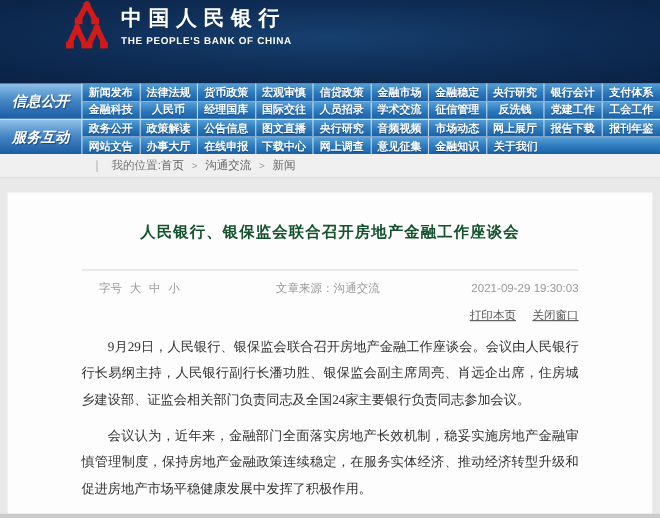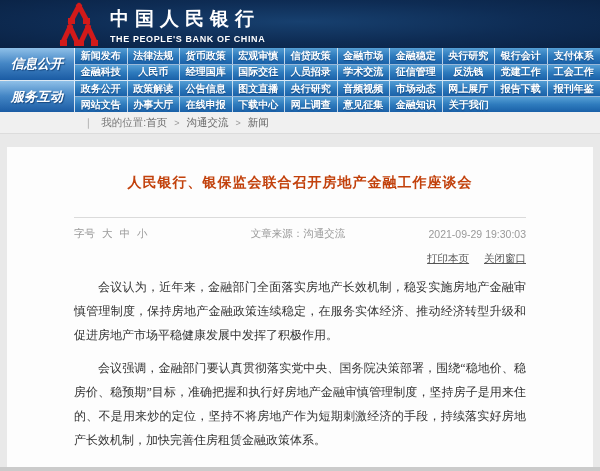--- a/index.html
+++ b/index.html
@@ -1,23 +1,23 @@
 <!DOCTYPE html>
 <html><head>
 <meta charset="utf-8">
 <style>
   * { margin:0; padding:0; box-sizing:border-box; }
   html,body { width:600px; height:471px; overflow:hidden; }
   body { font-family:"Liberation Sans", sans-serif; background:#e9e9e9; position:relative; }
 
   
   .site-header {
-    height:48px;
+    height:76px;
     background:radial-gradient(ellipse at 50% 45%, #17406f 0%, #0e2c54 55%, #0a2244 100%);
-    display:flex; align-items:flex-end; padding-left:58px;
+    display:flex; align-items:flex-start; padding-left:58px;
   }
   .logo-wrap { display:flex; align-items:center; gap:10px; cursor:pointer; }
   .logo-mark { width:42px; height:46px; flex:0 0 auto; }
   .bank-names { color:#fff; }
   .bank-cn { font-size:19px; font-weight:bold; letter-spacing:6px; font-family:"Liberation Serif", serif; }
   .bank-en { font-size:9px; font-weight:bold; letter-spacing:0.6px; margin-top:2px; }
 
   
   .main-nav { width:600px; }
   .nav-group { display:flex; height:32px; }
@@ -56,28 +56,28 @@
   .bc-label { color:#777; }
   .bc-item { color:#666; cursor:pointer; }
   .bc-arrow { margin:0 7px; color:#999; font-size:9px; }
 
   
   .content-outer { padding:13px 7px 0 7px; height:367px; }
   .content-panel { background:#fdfdfd; height:100%; padding:0 67px; }
   .article-title {
     padding-top:27px; text-align:center;
     font-family:"Liberation Serif", serif;
-    font-size:14px; font-weight:bold; color:#c2410c; letter-spacing:1px;
+    font-size:14px; font-weight:bold; color:#14532d; letter-spacing:1px;
   }
   .meta-row {
     margin-top:25px; border-top:1px solid #dbdbdb; padding-top:9px;
     display:flex; align-items:center; font-size:10.5px; color:#999;
     position:relative;
   }
-  .meta-left { display:flex; gap:7px; align-items:center; }
+  .meta-left { display:flex; gap:7px; align-items:center;margin-left:16px; }
   .fs-option { cursor:pointer; color:#999; }
   .meta-center { position:absolute; left:0; right:4px; text-align:center; color:#999; pointer-events:none; }
   .meta-right { margin-left:auto; color:#999; }
   .action-row { text-align:right; margin-top:11px; font-size:10.5px; }
   .action-link { color:#555; text-decoration:underline; cursor:pointer; margin-left:12px; }
 
   .article-body { margin-top:6px; }
   .para {
     font-family:"Liberation Serif", serif;
     font-size:12px; color:#333; line-height:24px;
@@ -205,20 +205,21 @@
       <div class="meta-center">文章来源：沟通交流</div>
       <div class="meta-right">2021-09-29 19:30:03</div>
     </div>
 
     <div class="action-row">
       <span class="action-link">打印本页</span>
       <span class="action-link">关闭窗口</span>
     </div>
 
     <div class="article-body">
+        <p class="para">9月29日，人民银行、银保监会联合召开房地产金融工作座谈会。会议由人民银行行长易纲主持，人民银行副行长潘功胜、银保监会副主席周亮、肖远企出席，住房城乡建设部、证监会相关部门负责同志及全国24家主要银行负责同志参加会议。</p>
         <p class="para">会议认为，近年来，金融部门全面落实房地产长效机制，稳妥实施房地产金融审慎管理制度，保持房地产金融政策连续稳定，在服务实体经济、推动经济转型升级和促进房地产市场平稳健康发展中发挥了积极作用。</p>
         <p class="para">会议强调，金融部门要认真贯彻落实党中央、国务院决策部署，围绕“稳地价、稳房价、稳预期”目标，准确把握和执行好房地产金融审慎管理制度，坚持房子是用来住的、不是用来炒的定位，坚持不将房地产作为短期刺激经济的手段，持续落实好房地产长效机制，加快完善住房租赁金融政策体系。</p>
       </div>
 
   </div>
 </div>
 
 <div class="page-bottom-edge"></div>
 
 </body></html>

